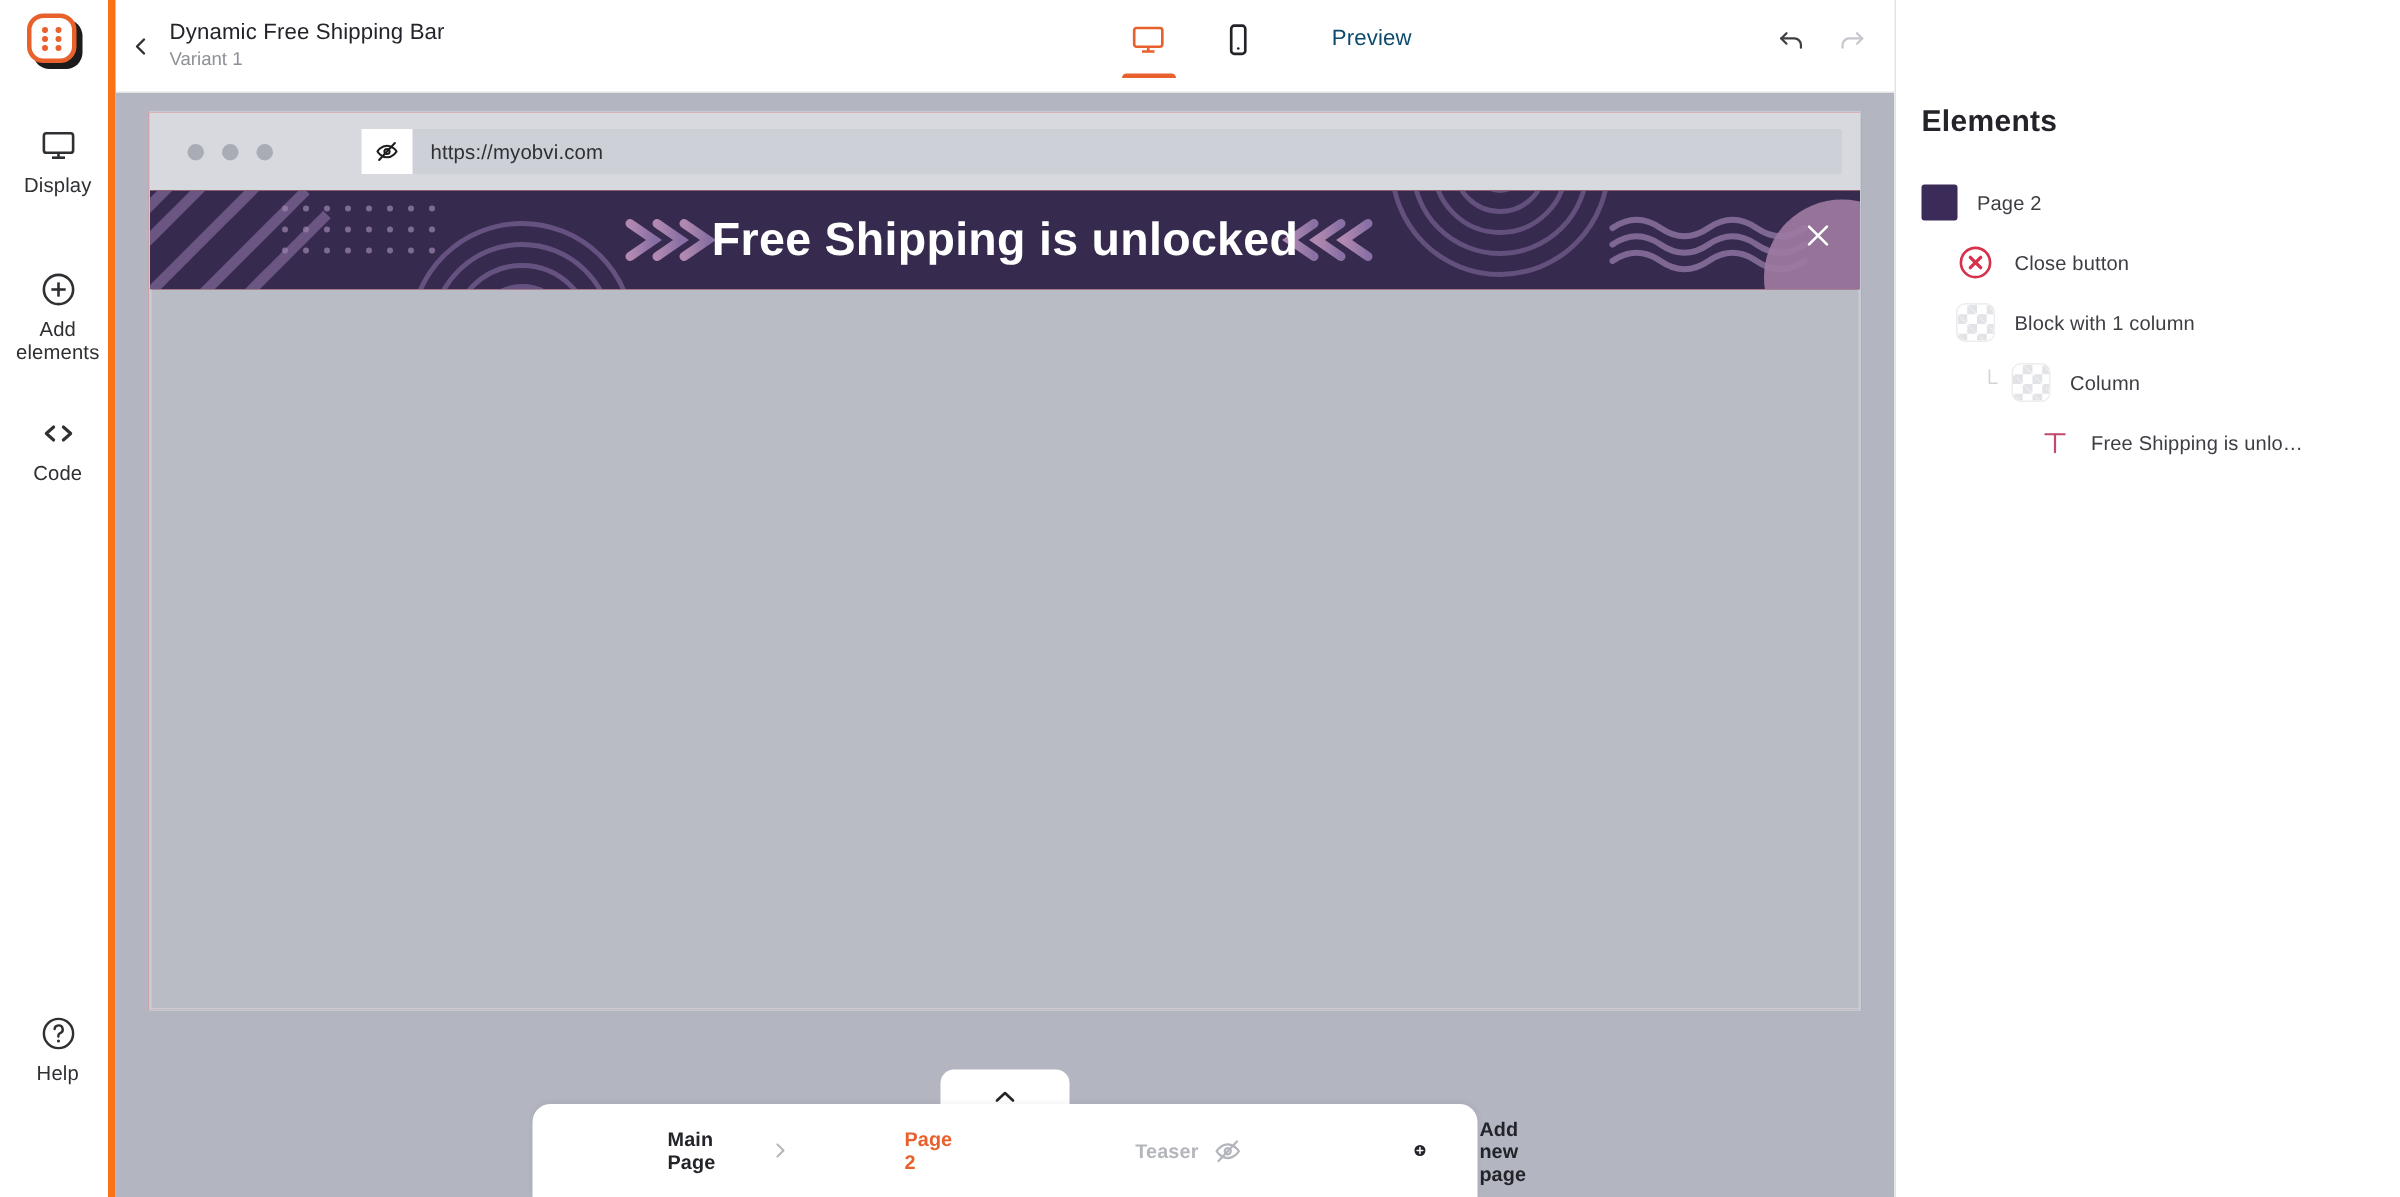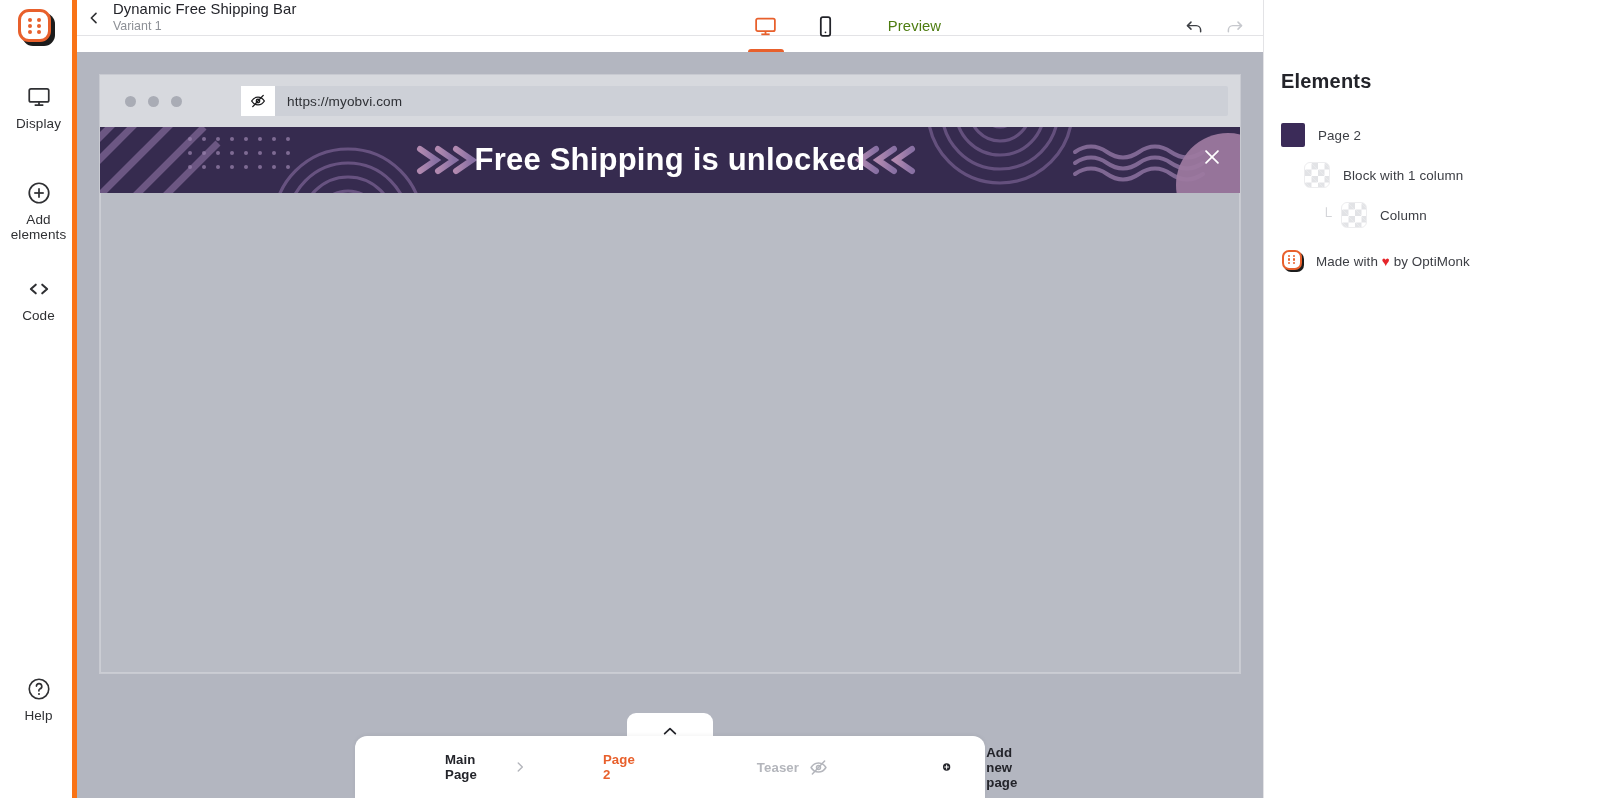--- a/index.html
+++ b/index.html
@@ -65,21 +65,21 @@
     line-height: 14.5px; letter-spacing: .1px;
   }
   #rail-display  { top: 84px; }
   #rail-add      { top: 180px; }
   #rail-code     { top: 276px; }
   #rail-help     { top: 676px; }
 
   
   .topbar {
     position: absolute; left: 77px; top: 0;
-    width: 1523px; height: 36px;
+    width: 1523px; height: 62px;
     background: #ffffff;
     border-bottom: 1px solid #e3e3e6;
     display: flex; align-items: center;
     z-index: 25;
   }
   .back-chevron {
     width: 34px; height: 52px;
     display: flex; align-items: center; justify-content: center;
     cursor: pointer; flex: none;
   }
@@ -100,21 +100,21 @@
   .device-btn {
     position: relative; width: 60px; height: 52px;
     display: flex; align-items: center; justify-content: center;
     cursor: pointer;
   }
   .device-btn.active::after {
     content: ""; position: absolute; bottom: 0; left: 12px; right: 12px;
     height: 3.5px; background: #e8602c; border-radius: 3px 3px 0 0;
   }
   .preview-label {
-    font-size: 14.8px; color: #4d7c0f; margin-left: 32px;
+    font-size: 14.8px; color: #0c4a6e; margin-left: 32px;
     letter-spacing: .1px; cursor: pointer;
   }
   .tb-right {
     position: absolute; right: 0; top: 0; height: 52px;
     display: flex; align-items: center; gap: 0;
   }
   .hist-btn {
     width: 40px; height: 52px; display: flex;
     align-items: center; justify-content: center; cursor: pointer;
   }
@@ -561,45 +561,45 @@
 
     <div class="panel-title">Elements</div>
 
     <div class="tree">
 
       <div class="tree-row lvl-1">
         <div class="sw-page"></div>
         <span class="lbl">Page 2</span>
       </div>
 
+      <div class="tree-row lvl-2">
+        <svg width="26" height="26" viewBox="0 0 24 24" fill="none" stroke="#d6304a" stroke-width="1.6">
+          <circle cx="12" cy="12" r="9"></circle>
+          <line x1="8.8" y1="8.8" x2="15.2" y2="15.2" stroke-linecap="round" stroke-width="2"></line>
+          <line x1="15.2" y1="8.8" x2="8.8" y2="15.2" stroke-linecap="round" stroke-width="2"></line>
+        </svg>
+        <span class="lbl">Close button</span>
+      </div>
 
       <div class="tree-row lvl-2">
         <div class="checker"></div>
         <span class="lbl">Block with 1 column</span>
       </div>
 
       <div class="tree-row lvl-3">
         <span class="elbow">└</span>
         <div class="checker"></div>
         <span class="lbl">Column</span>
       </div>
 
-
-      <div class="tree-row lvl-1" style="margin-top:6px">
-        <div class="om-logo-sm">
-          <div class="shadow"></div>
-          <div class="frame"></div>
-          <div class="dots">
-              <i></i>
-              <i></i>
-              <i></i>
-              <i></i>
-              <i></i>
-              <i></i>
-            </div>
-        </div>
-        <span class="made-lbl"><span>Made with </span><span class="heart">♥</span><span> by OptiMonk</span></span>
-      </div>
+      <div class="tree-row lvl-4">
+        <svg width="22" height="22" viewBox="0 0 24 24" fill="none" stroke="#c04a6e" stroke-width="1.6" stroke-linecap="round">
+          <line x1="5" y1="6" x2="19" y2="6"></line>
+          <line x1="12" y1="6" x2="12" y2="19"></line>
+        </svg>
+        <span class="lbl">Free Shipping is unlo…</span>
+      </div>
+
 
     </div>
   </div>
 
 </div>
 
 </body></html>

